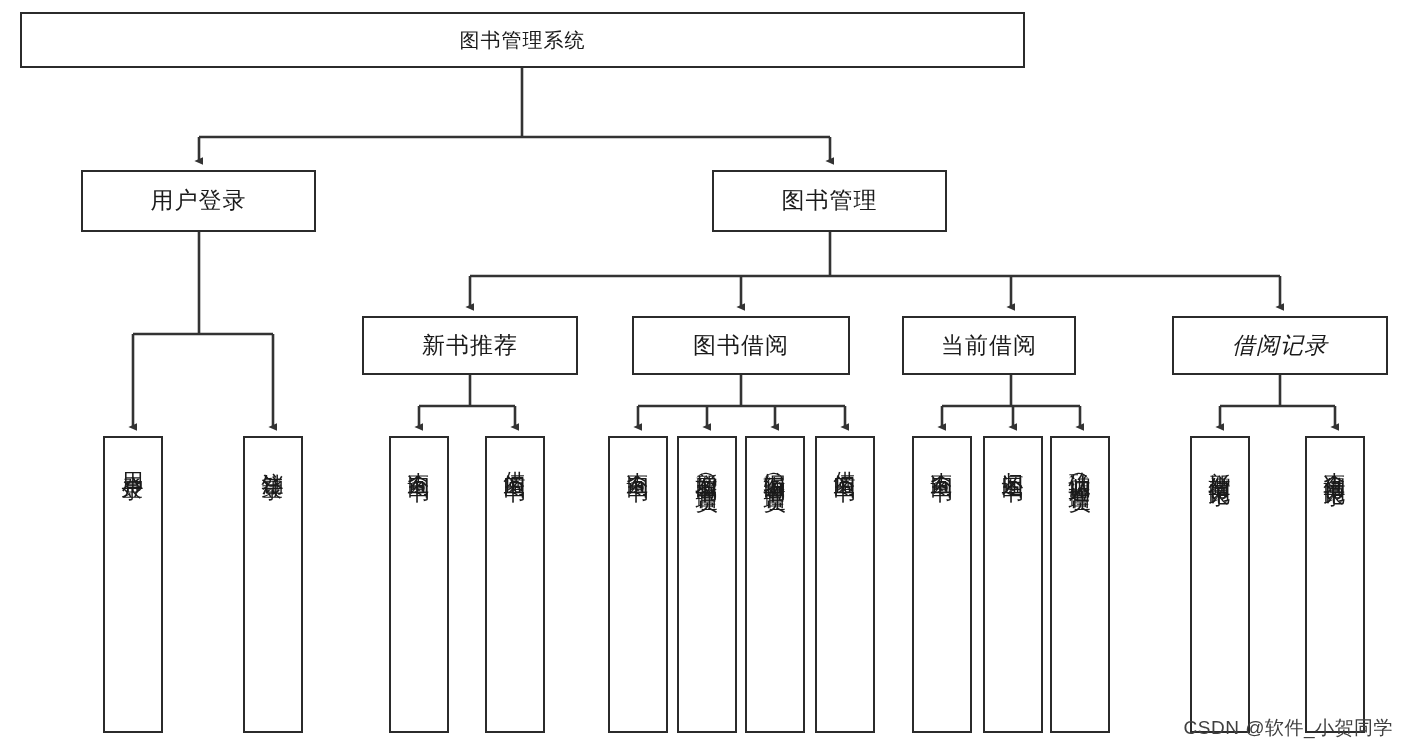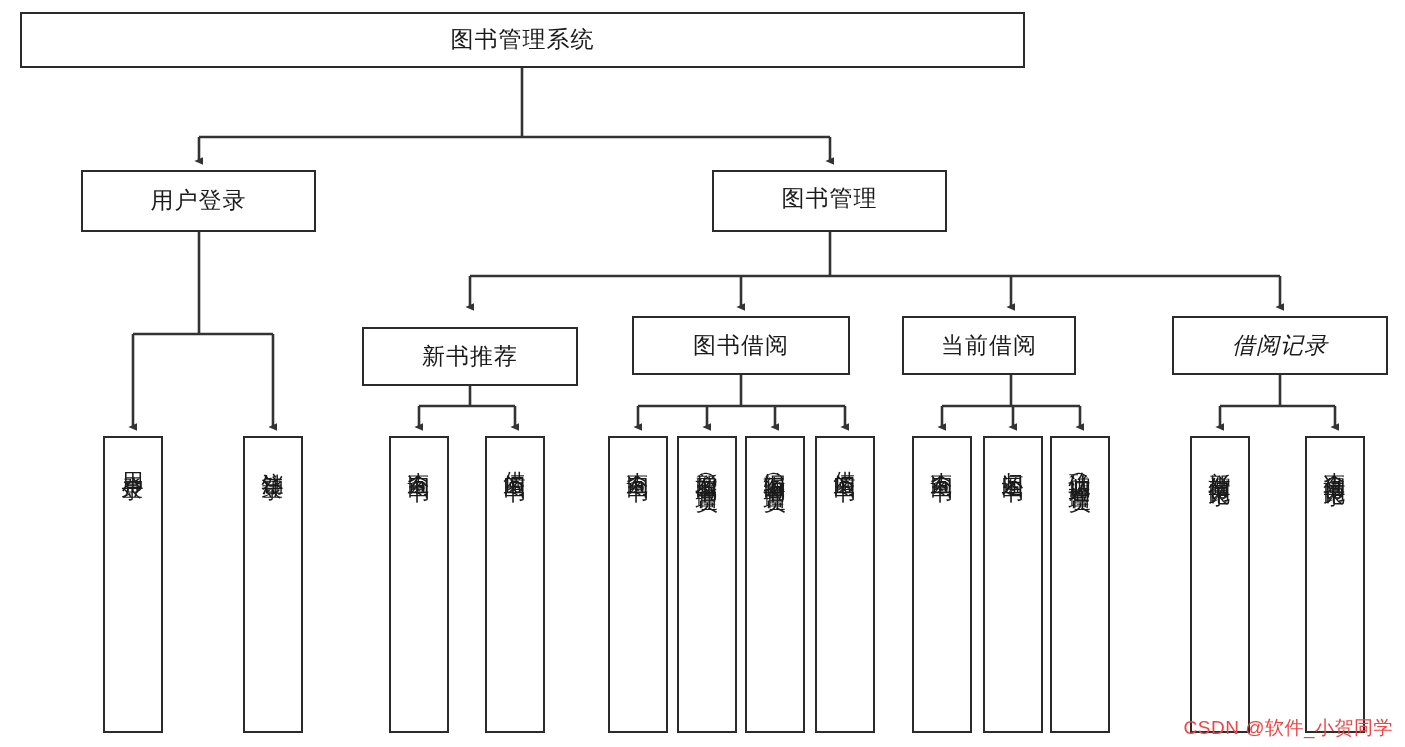--- a/index.html
+++ b/index.html
@@ -38,42 +38,42 @@
     justify-content: center;
     color: #1a1a1a;
     z-index: 2;
   }
   .node.horizontal {
     font-size: 23px;
     letter-spacing: 1px;
     line-height: 1.2;
   }
   .node.horizontal.root {
-    font-size: 23px;
+    font-size: 20px;
   }
   .node.vertical {
     font-size: 22px;
     align-items: flex-start;
     justify-content: center;
     padding-top: 16px;
   }
   .node.vertical .vlabel {
     writing-mode: vertical-rl;
     text-orientation: upright;
     letter-spacing: 3px;
     line-height: 1.05;
     white-space: pre;
     display: block;
   }
   .watermark {
     position: absolute;
     right: 12px;
     bottom: 6px;
     font-size: 19px;
-    color: #ef4444;
+    color: #404040;
     letter-spacing: 0.5px;
     z-index: 5;
     white-space: nowrap;
   }
 </style>
 </head>
 <body>
 
 <div id="diagram-root">
 
@@ -128,25 +128,25 @@
     </g>
   </svg>
 
   <div class="node horizontal root" id="node-root" style="left: 20px; top: 12px; width: 1005px; height: 56px;">
     <span>图书管理系统</span>
   </div>
 
   <div class="node horizontal" id="node-l2-0" style="left: 81px; top: 170px; width: 235px; height: 62px;">
     <span>用户登录</span>
   </div>
-  <div class="node horizontal" id="node-l2-1" style="left: 712px; top: 170px; width: 235px; height: 62px; font-family: Liberation Mono, monospace;">
+  <div class="node horizontal" id="node-l2-1" style="left: 712px; top: 170px; width: 235px; height: 62px;">
     <span>图书管理</span>
   </div>
 
-  <div class="node horizontal" id="node-l3-0" style="left: 362px; top: 316px; width: 216px; height: 59px; margin-top: 11px;">
+  <div class="node horizontal" id="node-l3-0" style="left: 362px; top: 316px; width: 216px; height: 59px;">
     <span>新书推荐</span>
   </div>
   <div class="node horizontal" id="node-l3-1" style="left: 632px; top: 316px; width: 218px; height: 59px;">
     <span>图书借阅</span>
   </div>
   <div class="node horizontal" id="node-l3-2" style="left: 902px; top: 316px; width: 174px; height: 59px;">
     <span>当前借阅</span>
   </div>
   <div class="node horizontal" id="node-l3-3" style="left: 1172px; top: 316px; width: 216px; height: 59px; font-style: italic;">
     <span>借阅记录</span>

